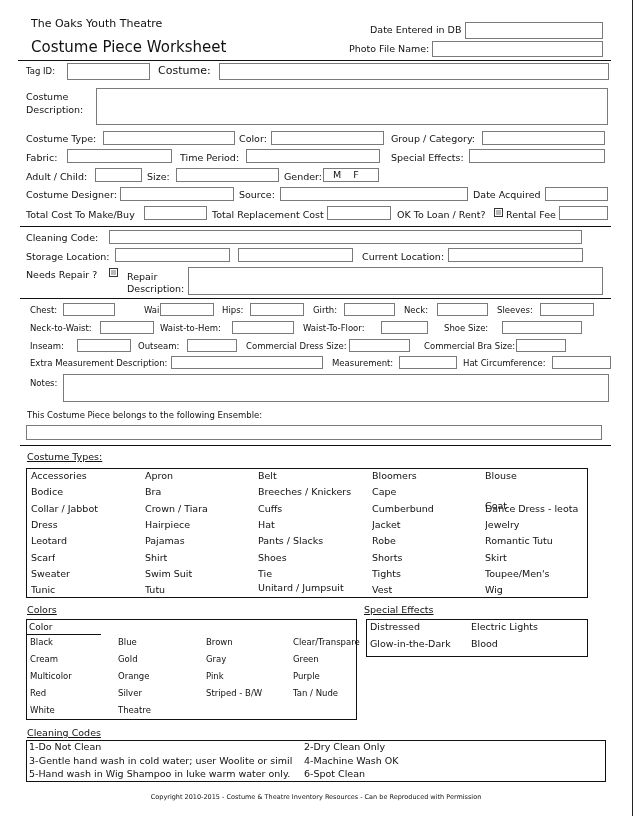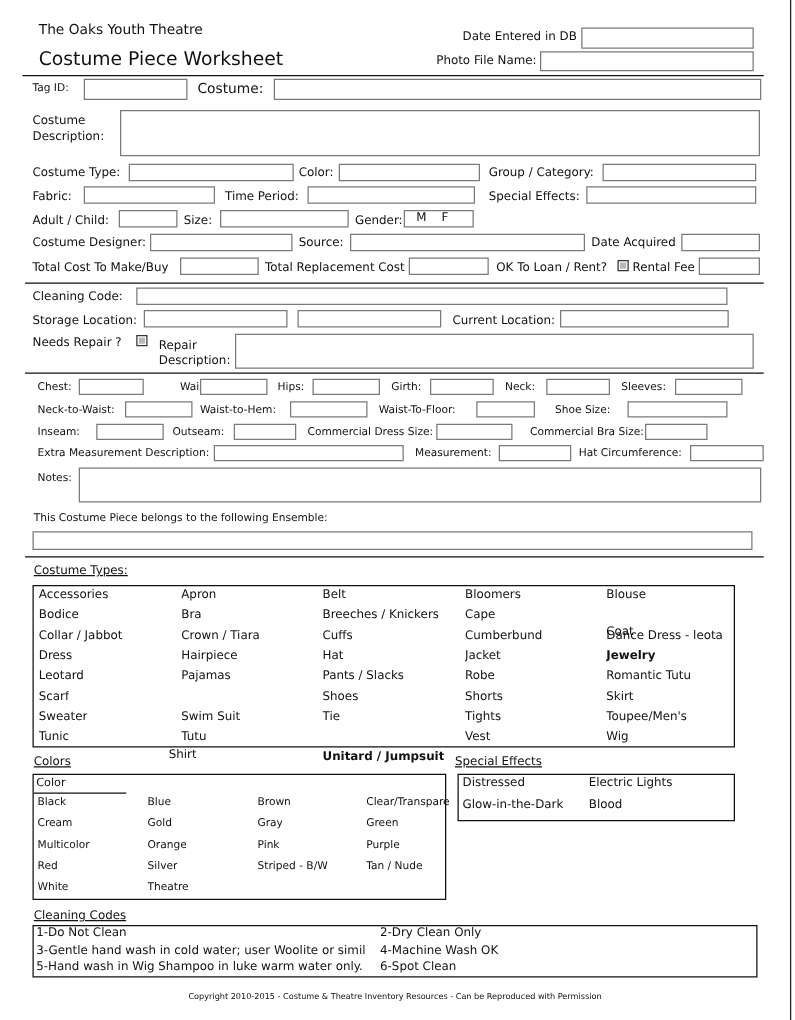--- a/index.html
+++ b/index.html
@@ -143,43 +143,43 @@
     <div class="cell" style="left: 4px; top: 49.9px;">Dress</div>
     <div class="cell" style="left: 4px; top: 66.2px;">Leotard</div>
     <div class="cell" style="left: 4px; top: 82.5px;">Scarf</div>
     <div class="cell" style="left: 4px; top: 98.8px;">Sweater</div>
     <div class="cell" style="left: 4px; top: 115.1px;">Tunic</div>
     <div class="cell" style="left: 118px; top: 1px;">Apron</div>
     <div class="cell" style="left: 118px; top: 17.3px;">Bra</div>
     <div class="cell" style="left: 118px; top: 33.6px;">Crown / Tiara</div>
     <div class="cell" style="left: 118px; top: 49.9px;">Hairpiece</div>
     <div class="cell" style="left: 118px; top: 66.2px;">Pajamas</div>
-    <div class="cell" style="left: 108px; top: 82.5px; margin-top: 46px;">Shirt</div>
+    <div class="cell" style="left: 118px; top: 82.5px;">Shirt</div>
     <div class="cell" style="left: 118px; top: 98.8px;">Swim Suit</div>
     <div class="cell" style="left: 118px; top: 115.1px;">Tutu</div>
     <div class="cell" style="left: 231px; top: 1px;">Belt</div>
     <div class="cell" style="left: 231px; top: 17.3px;">Breeches / Knickers</div>
     <div class="cell" style="left: 231px; top: 33.6px;">Cuffs</div>
     <div class="cell" style="left: 231px; top: 49.9px;">Hat</div>
     <div class="cell" style="left: 231px; top: 66.2px;">Pants / Slacks</div>
     <div class="cell" style="left: 231px; top: 82.5px;">Shoes</div>
     <div class="cell" style="left: 231px; top: 98.8px;">Tie</div>
-    <div class="cell" style="left: 231px; top: 131px; font-weight: bold;">Unitard / Jumpsuit</div>
+    <div class="cell" style="left: 231px; top: 113px;">Unitard / Jumpsuit</div>
     <div class="cell" style="left: 345px; top: 1px;">Bloomers</div>
     <div class="cell" style="left: 345px; top: 17.3px;">Cape</div>
     <div class="cell" style="left: 345px; top: 33.6px;">Cumberbund</div>
     <div class="cell" style="left: 345px; top: 49.9px;">Jacket</div>
     <div class="cell" style="left: 345px; top: 66.2px;">Robe</div>
     <div class="cell" style="left: 345px; top: 82.5px;">Shorts</div>
     <div class="cell" style="left: 345px; top: 98.8px;">Tights</div>
     <div class="cell" style="left: 345px; top: 115.1px;">Vest</div>
     <div class="cell" style="left: 458px; top: 1px;">Blouse</div>
     <div class="cell" style="left: 458px; top: 17.3px; margin-top: 14px;">Coat</div>
     <div class="cell" style="left: 458px; top: 33.6px;">Dance Dress - leota</div>
-    <div class="cell" style="left: 458px; top: 49.9px; font-weight: bold;">Jewelry</div>
+    <div class="cell" style="left: 458px; top: 49.9px;">Jewelry</div>
     <div class="cell" style="left: 458px; top: 66.2px;">Romantic Tutu</div>
     <div class="cell" style="left: 458px; top: 82.5px;">Skirt</div>
     <div class="cell" style="left: 458px; top: 98.8px;">Toupee/Men's</div>
     <div class="cell" style="left: 458px; top: 115.1px;">Wig</div>
   </div>
 
 <div class="sec-title" style="left:27px;top:604px;">Colors</div>
 <div class="list-box" style="left:26px;top:619px;width:331px;height:101px;" id="col-box">
   <div class="cell-s" style="left:2px;top:2px;font-size:9px;">Color</div>
   <div class="abs" style="left:0;top:14px;width:74px;border-top:1px solid #111;"></div>

